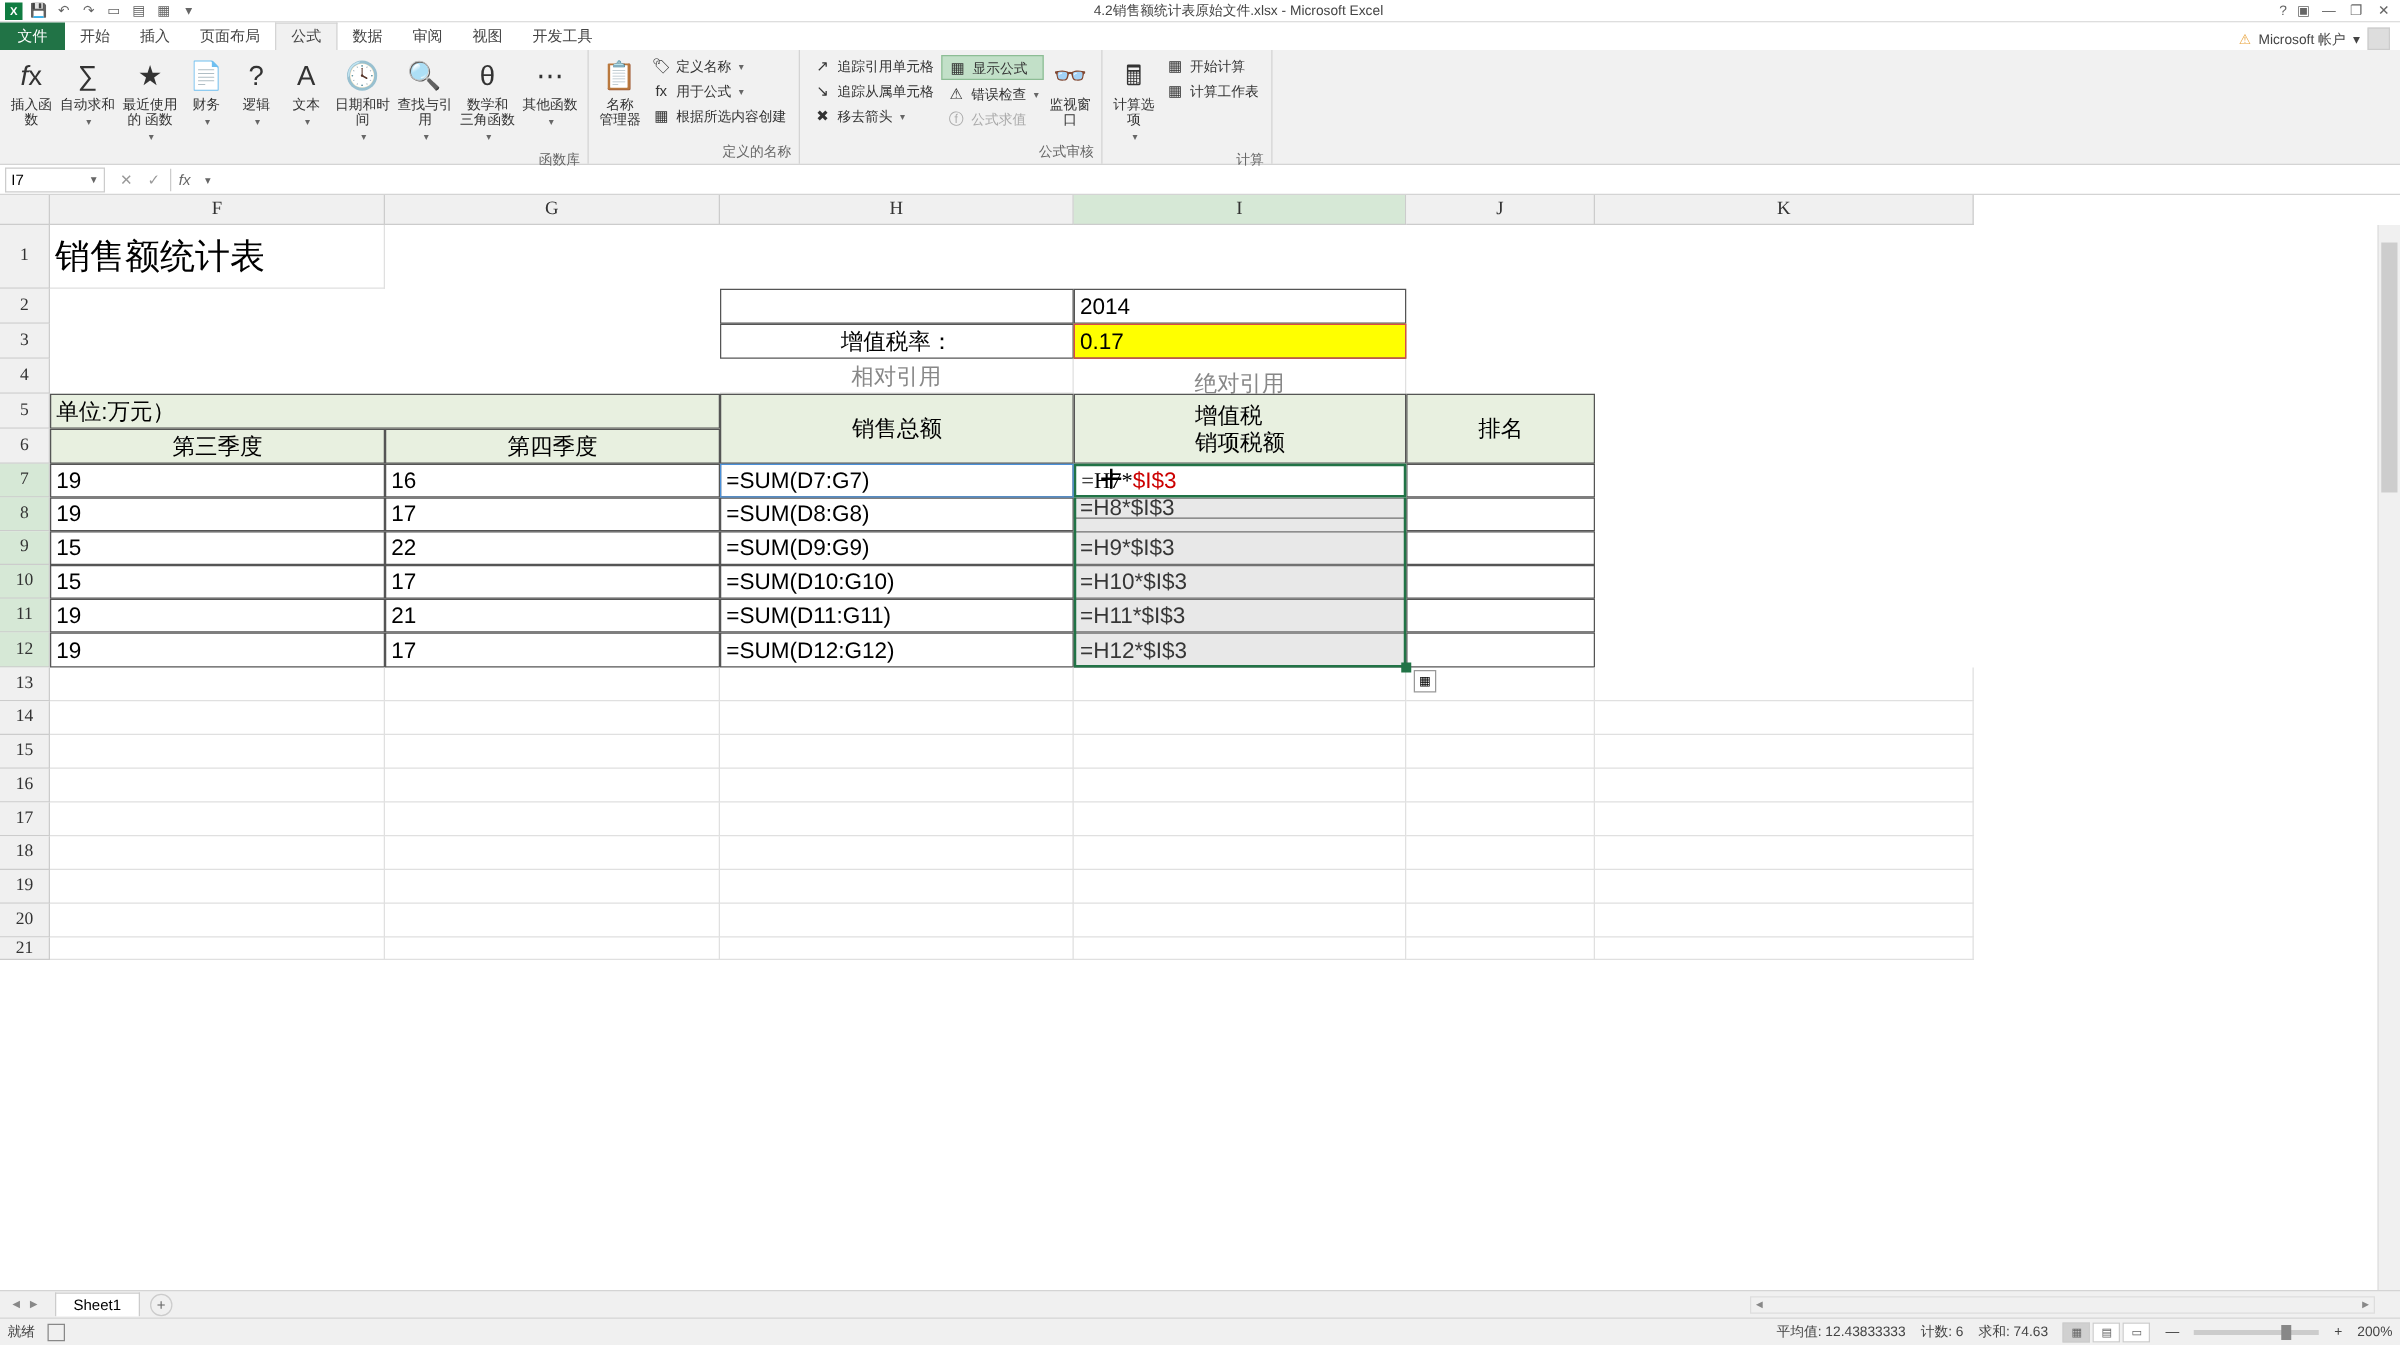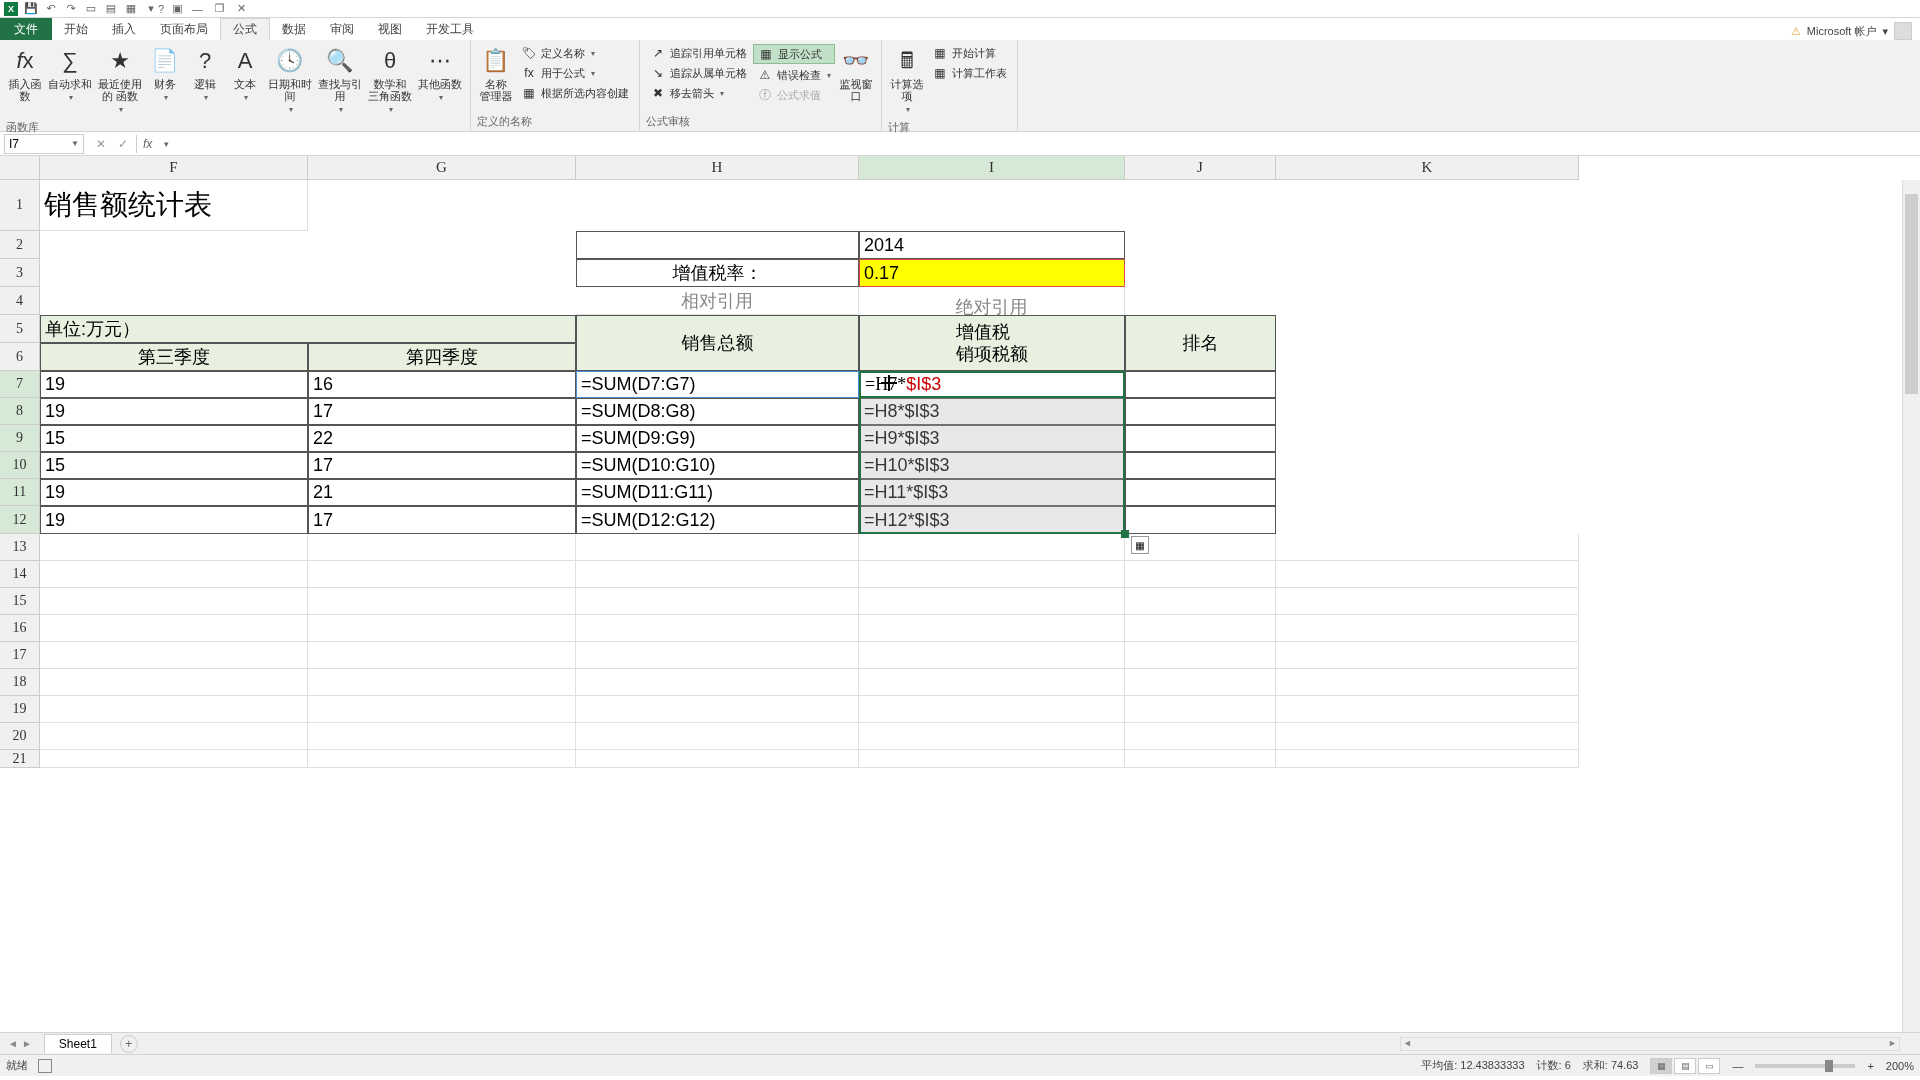--- a/index.html
+++ b/index.html
@@ -20,21 +20,21 @@
 .tab { padding: 4px 12px; font-size: 12px; color: #444; height: 22px; display: flex; align-items: center; }
 .tab.active { background: #f1f1f1; border-top: 1px solid #d4d4d4; border-left: 1px solid #d4d4d4; border-right: 1px solid #d4d4d4; }
 .ribbon-right { margin-left: auto; display: flex; align-items: center; gap: 6px; padding-right: 8px; font-size: 11px; color: #444; }
 .warn-icon { color: #e8a33d; }
 .avatar-ph { width: 18px; height: 18px; background: #ddd; border: 1px solid #ccc; }
 
 
 .ribbon { height: 92px; background: #f1f1f1; border-bottom: 1px solid #d4d4d4; display: flex; }
 .group { border-right: 1px solid #d4d4d4; padding: 4px 6px 2px 6px; display: flex; flex-direction: column; justify-content: space-between; }
 .group-body { display: flex; gap: 2px; }
-.group-label { font-size: 11px; color: #666; text-align: left; padding-top: 2px; }
+.group-label { font-size: 11px; color: #666; text-align: right; padding-top: 2px; }
 .big-btn { display: flex; flex-direction: column; align-items: center; justify-content: flex-start; width: 48px; padding: 2px; gap: 2px; font-size: 11px; color: #333; text-align: center; line-height: 12px; }
 .big-btn.narrow { width: 38px; }
 .big-btn .icn { width: 30px; height: 30px; display: flex; align-items: center; justify-content: center; font-size: 22px; }
 .small-rows { display: flex; flex-direction: column; gap: 2px; }
 .small-btn { display: flex; align-items: center; gap: 4px; font-size: 11px; color: #333; padding: 1px 4px; white-space: nowrap; }
 .small-btn .icn { width: 16px; height: 16px; display: flex; align-items: center; justify-content: center; font-size: 12px; }
 .small-btn.highlighted { background: #c2e0c8; border: 1px solid #8dbd95; }
 .small-btn.disabled { color: #aaa; }
 .drop { font-size: 8px; color: #666; margin-left: 2px; }
 
@@ -108,20 +108,21 @@
   <div class="qat">
     <span class="excel-icon">X</span>
     <span class="qat-btn">💾</span>
     <span class="qat-btn">↶</span>
     <span class="qat-btn">↷</span>
     <span class="qat-btn">▭</span>
     <span class="qat-btn">▤</span>
     <span class="qat-btn">▦</span>
     <span class="qat-btn">▾</span>
   </div>
+  <div class="title-center">4.2销售额统计表原始文件.xlsx - Microsoft Excel</div>
   <div class="title-right">
     <span>?</span>
     <span>▣</span>
     <span class="win-btn">—</span>
     <span class="win-btn">❐</span>
     <span class="win-btn">✕</span>
   </div>
 </div>
 
 <div class="ribbon-tabs">
@@ -350,21 +351,21 @@
       <div class="cell header-green bd-box center" style="left: 0px; top: 163px; width: 268px; height: 28px;">第三季度</div>
       <div class="cell header-green bd-box center" style="left: 268px; top: 163px; width: 268px; height: 28px;">第四季度</div>
       <div class="cell bd-box" style="left: 0px; top: 191px; width: 268px; height: 27px;">19</div>
       <div class="cell bd-box" style="left: 268px; top: 191px; width: 268px; height: 27px;">16</div>
       <div class="cell bd-box" style="left: 536px; top: 191px; width: 283px; height: 27px;">=SUM(D7:G7)</div>
       <div class="cell bd-box" style="left: 819px; top: 191px; width: 266px; height: 27px;">=H7*<span class="abs-ref">$I$3</span></div>
       <div class="cell bd-box" style="left: 1085px; top: 191px; width: 151px; height: 27px;"></div>
       <div class="cell bd-box" style="left: 0px; top: 218px; width: 268px; height: 27px;">19</div>
       <div class="cell bd-box" style="left: 268px; top: 218px; width: 268px; height: 27px;">17</div>
       <div class="cell bd-box" style="left: 536px; top: 218px; width: 283px; height: 27px;">=SUM(D8:G8)</div>
-      <div class="cell bd-box" style="left: 819px; top: 218px; width: 266px; height: 27px;">=H8*$I$3</div>
+      <div class="cell bd-box" style="left: 819px; top: 218px; width: 266px; height: 17px;">=H8*$I$3</div>
       <div class="cell bd-box" style="left: 1085px; top: 218px; width: 151px; height: 27px;"></div>
       <div class="cell bd-box" style="left: 0px; top: 245px; width: 268px; height: 27px;">15</div>
       <div class="cell bd-box" style="left: 268px; top: 245px; width: 268px; height: 27px;">22</div>
       <div class="cell bd-box" style="left: 536px; top: 245px; width: 283px; height: 27px;">=SUM(D9:G9)</div>
       <div class="cell bd-box" style="left: 819px; top: 245px; width: 266px; height: 27px;">=H9*$I$3</div>
       <div class="cell bd-box" style="left: 1085px; top: 245px; width: 151px; height: 27px;"></div>
       <div class="cell bd-box" style="left: 0px; top: 272px; width: 268px; height: 27px;">15</div>
       <div class="cell bd-box" style="left: 268px; top: 272px; width: 268px; height: 27px;">17</div>
       <div class="cell bd-box" style="left: 536px; top: 272px; width: 283px; height: 27px;">=SUM(D10:G10)</div>
       <div class="cell bd-box" style="left: 819px; top: 272px; width: 266px; height: 27px;">=H10*$I$3</div>

